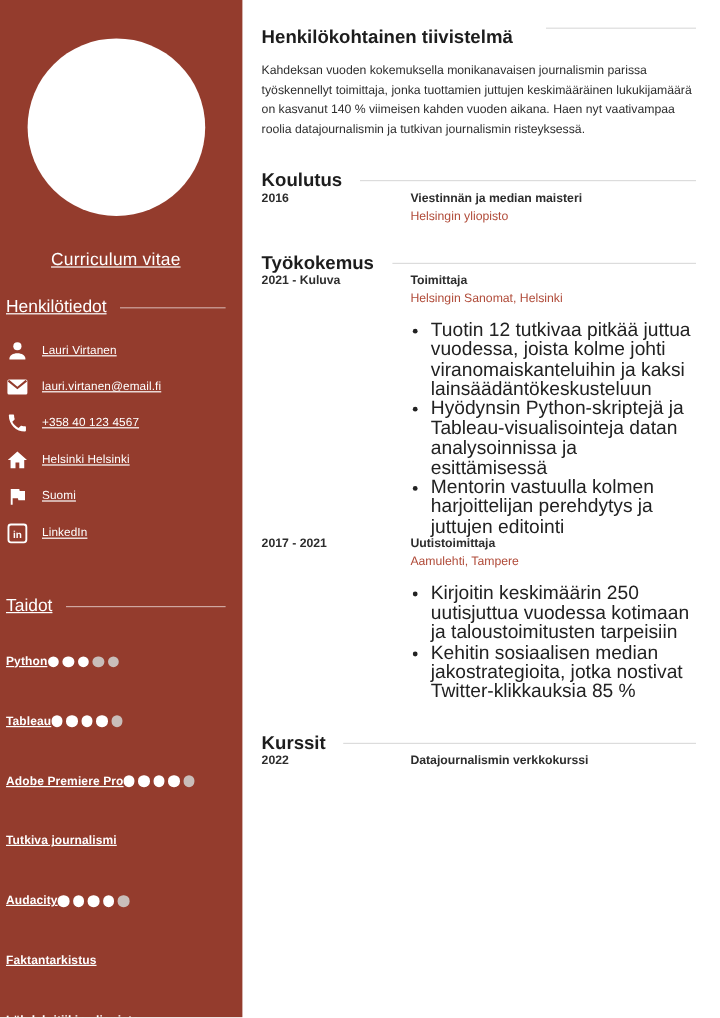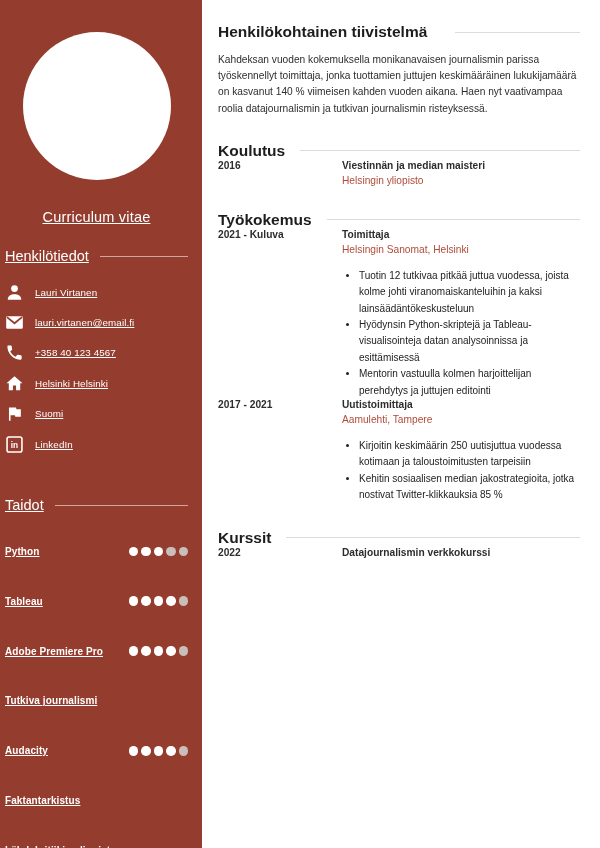--- a/index.html
+++ b/index.html
@@ -22,42 +22,42 @@
   .side-header .srule{flex:1;height:1px;background:rgba(255,255,255,.55);}
   .hdr-personal{margin-top:23px;}
   .hdr-skills{margin-top:38px;}
   .hdr-langs{margin-top:6px;gap:12px;}
   .contact-list{margin-top:13px;}
   .contact-row{display:flex;align-items:center;gap:11px;height:30.4px;}
   .cicon{width:19px;height:19px;display:inline-flex;}
   .cicon svg{width:19px;height:19px;display:block;}
   .ctext{font-size:9.8px;letter-spacing:.1px;}
   .skill-list,.lang-list{margin-top:9px;}
-  .skill-row{display:flex;align-items:center;justify-content:space-between;height:23.9px;margin-top:26px;}
+  .skill-row{display:flex;align-items:center;height:23.9px;margin-top:26px;}
   .skill-label{font-size:10px;font-weight:bold;letter-spacing:.1px;}
   .dots{display:flex;gap:3px;}
   .dot{width:9.5px;height:9.5px;border-radius:50%;}
   .dot.filled{background:#ffffff;}
   .dot.empty{background:var(--dot-empty);}
 
   
   .main{flex:1;padding:16px 20px 0 16px;color:var(--ink);}
-  .h1row{display:flex;align-items:center;gap:28px;margin-top:7px;}
+  .h1row{display:flex;align-items:flex-start;gap:28px;margin-top:7px;}
   .h1{font-size:15.5px;font-weight:bold;color:#1d1d1d;}
   .h2row{display:flex;align-items:center;gap:15px;margin-top:25px;}
   .h2{font-size:15.5px;font-weight:bold;color:#1d1d1d;}
   .grule{flex:1;height:1px;background:var(--rule);}
   .summary{margin-top:11px;font-size:10.2px;line-height:16.2px;}
   .entry{display:flex;margin-top:0;}
   .period{width:124px;min-width:124px;font-size:10.2px;font-weight:bold;}
   .detail{flex:1;}
   .role{font-size:10.2px;font-weight:bold;}
   .employer{font-size:10.2px;color:var(--accent);margin-top:4px;}
   .bullets{margin:13px 0 0 0;padding-left:17px;}
-  .bullets li{font-size:10px;line-height:16.4px;color:#222;}
+  .bullets li{font-size:16px;line-height:16.4px;color:#222;}
 </style>
 </head>
 <body>
 
 <div class="page">
 
   <aside class="sidebar">
     <div class="photo"></div>
 
     <div class="cv-title">Curriculum vitae</div>

